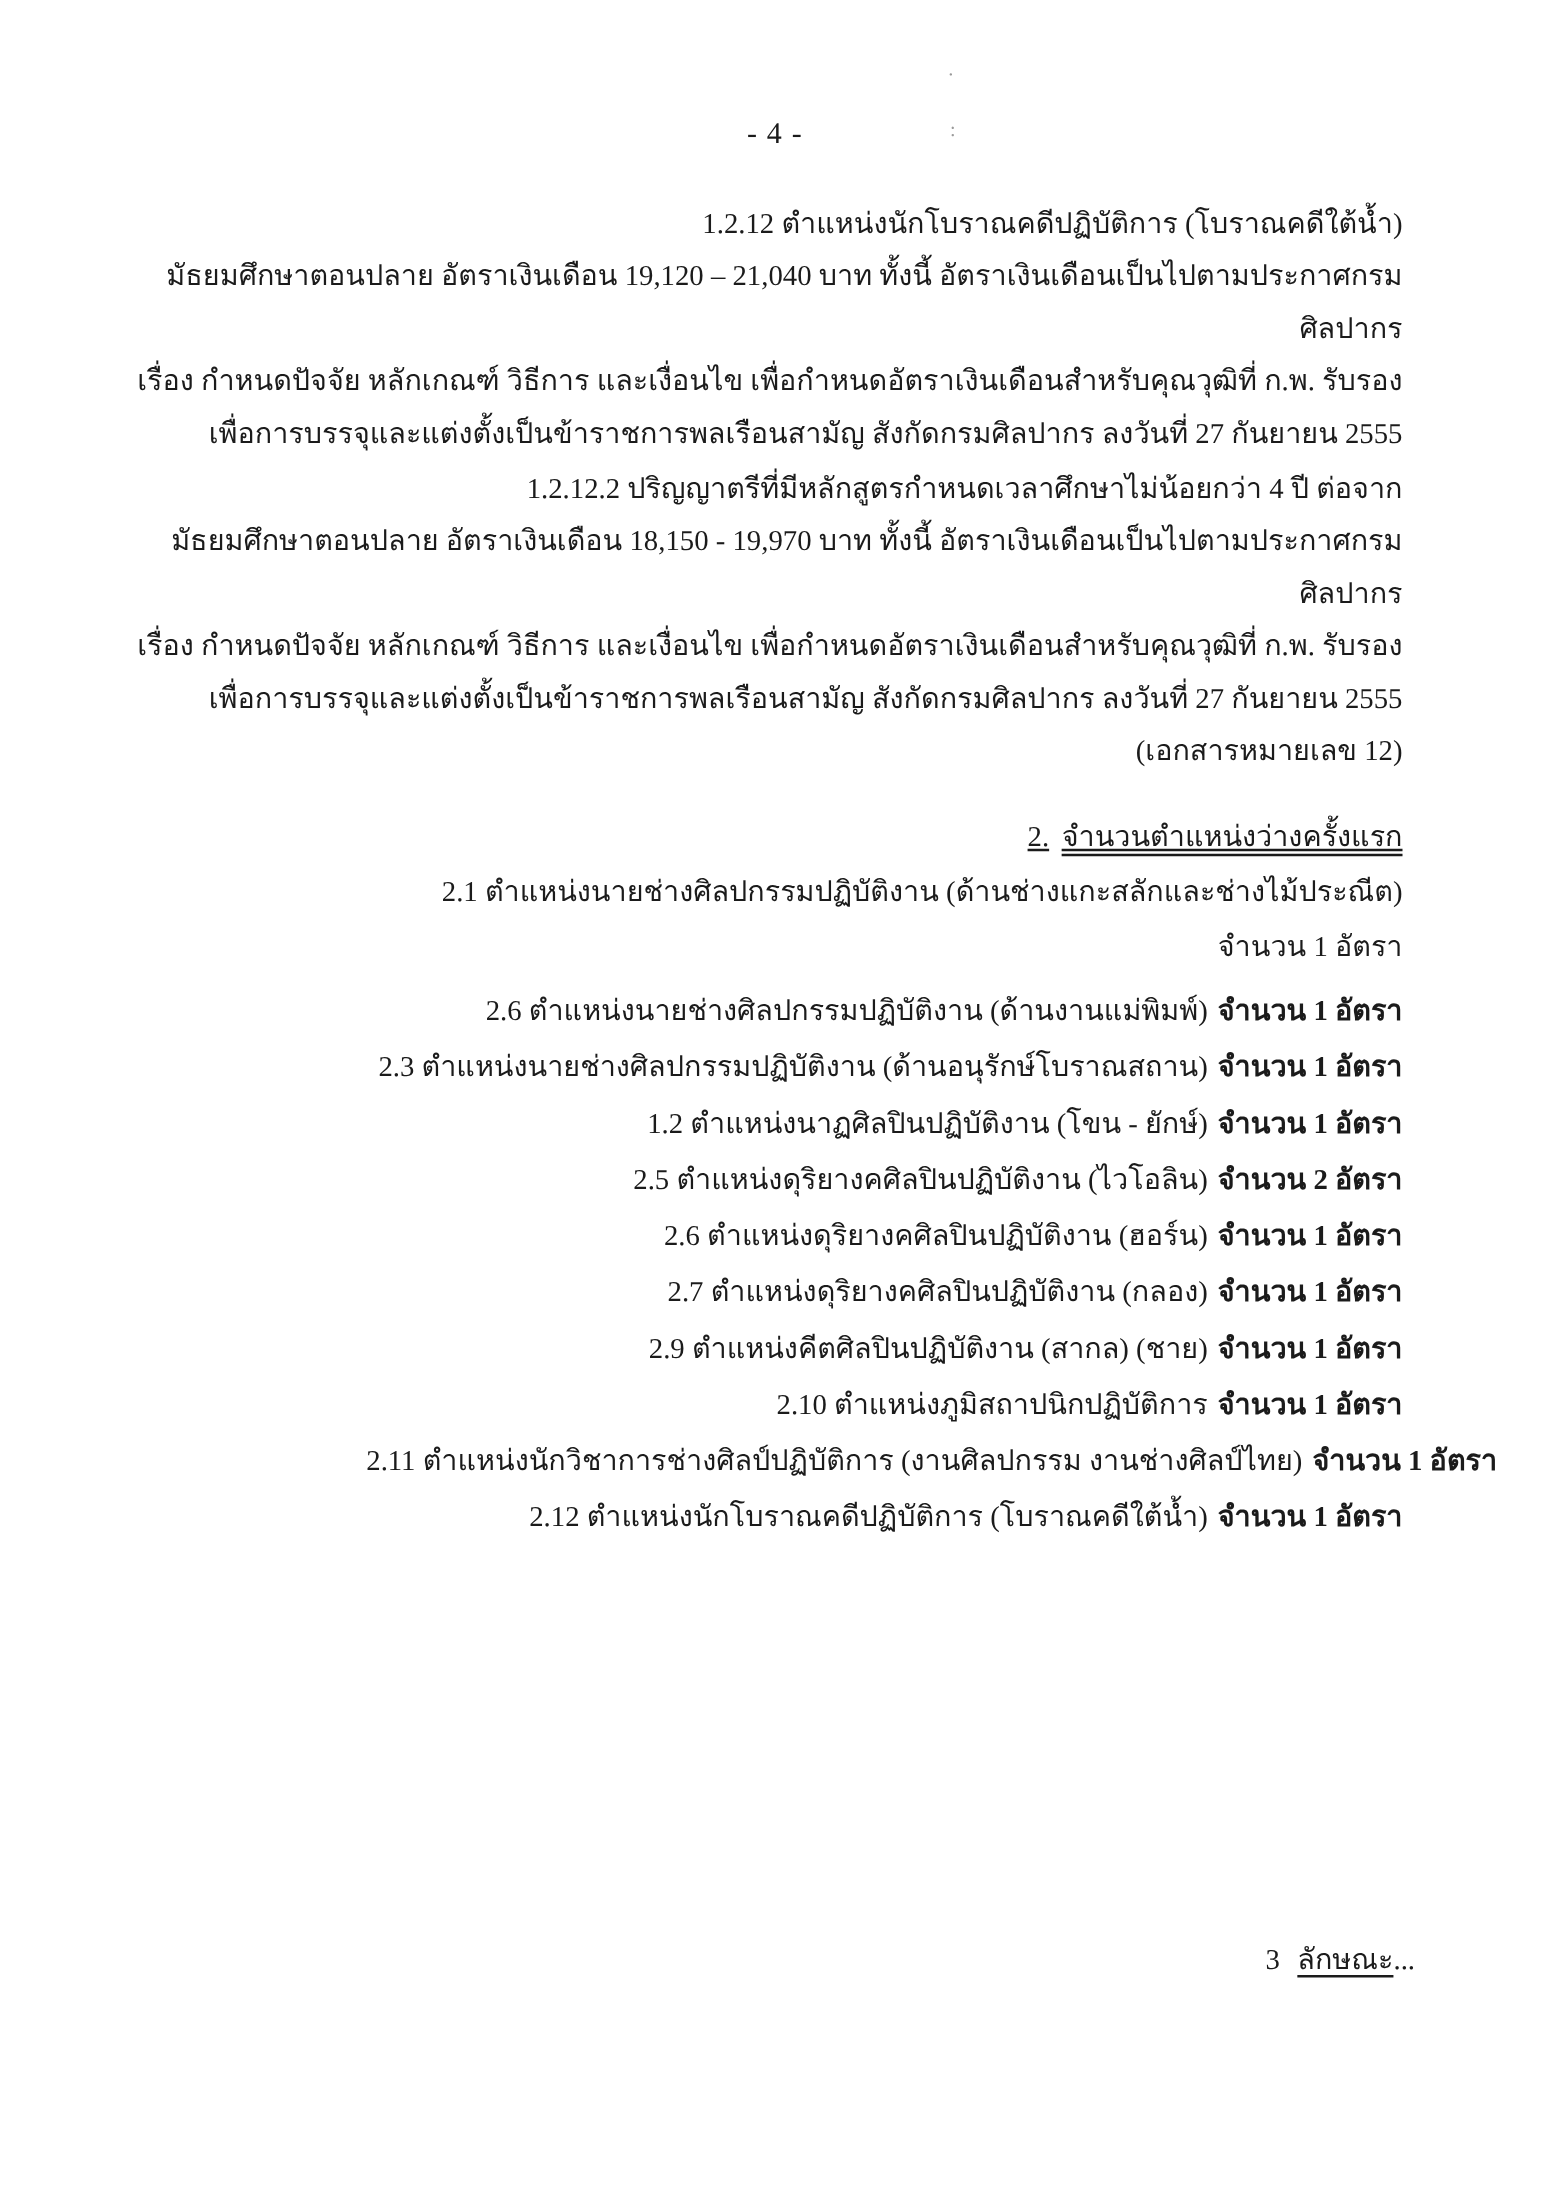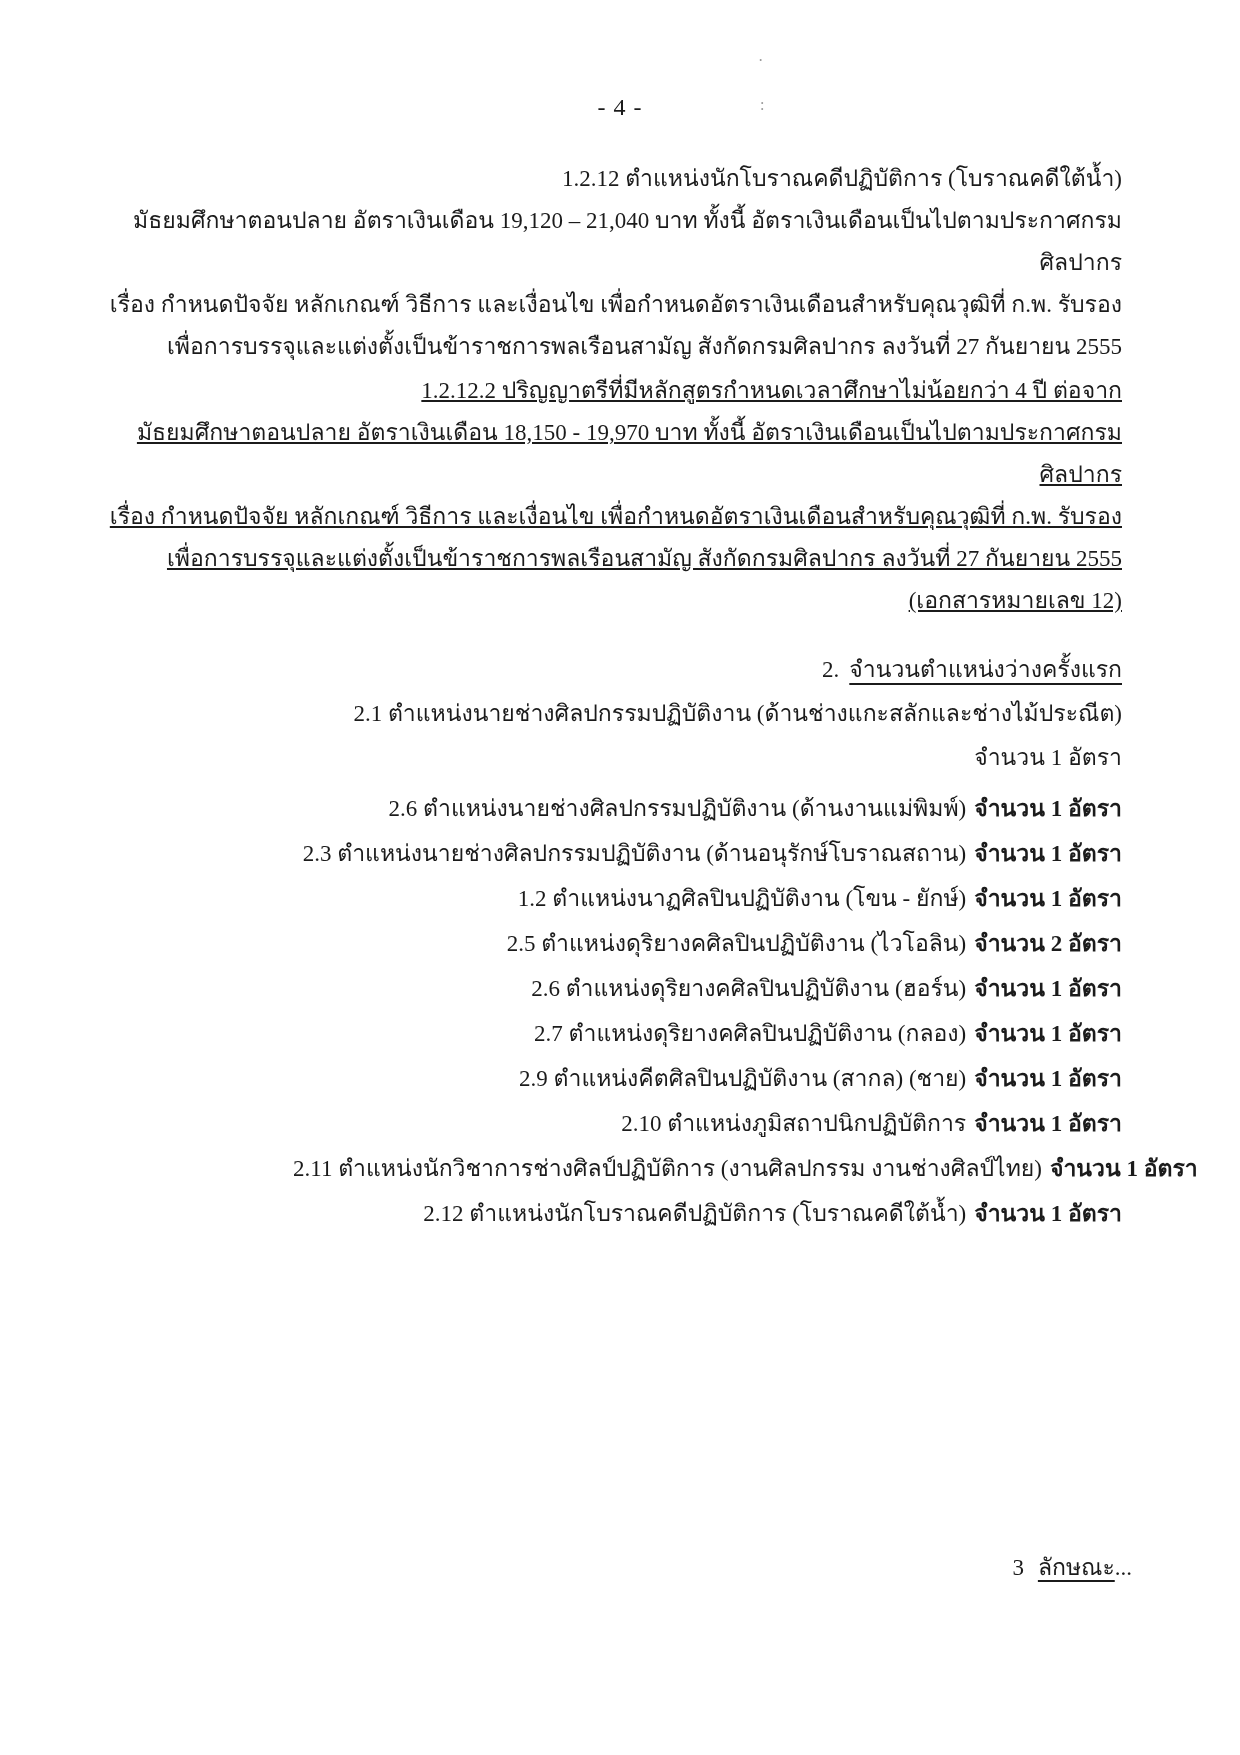--- a/index.html
+++ b/index.html
@@ -31,25 +31,26 @@
     font-size:23px;
     text-align:right;
   }
   .h-1212{
     margin-top:36px;
     margin-left:236px;  
     line-height:42px;
   }
   .para-line{line-height:42px;}
   .first-indent{text-indent:316px;} 
-  .clause-2{margin-top:2px;text-decoration:underline;}
+  .clause-2{margin-top:2px;}
   .sec2-heading{
     margin-top:26px;
     margin-left:112px;  
     line-height:44px;
+    text-decoration:underline;
   }
   .sec2-heading .underline{
     text-decoration:underline;
     text-underline-offset:6px;
     margin-left:10px;
   }
   .item-2-1-label{
     line-height:44px;
   }
   .item-2-1-count{line-height:44px;}

